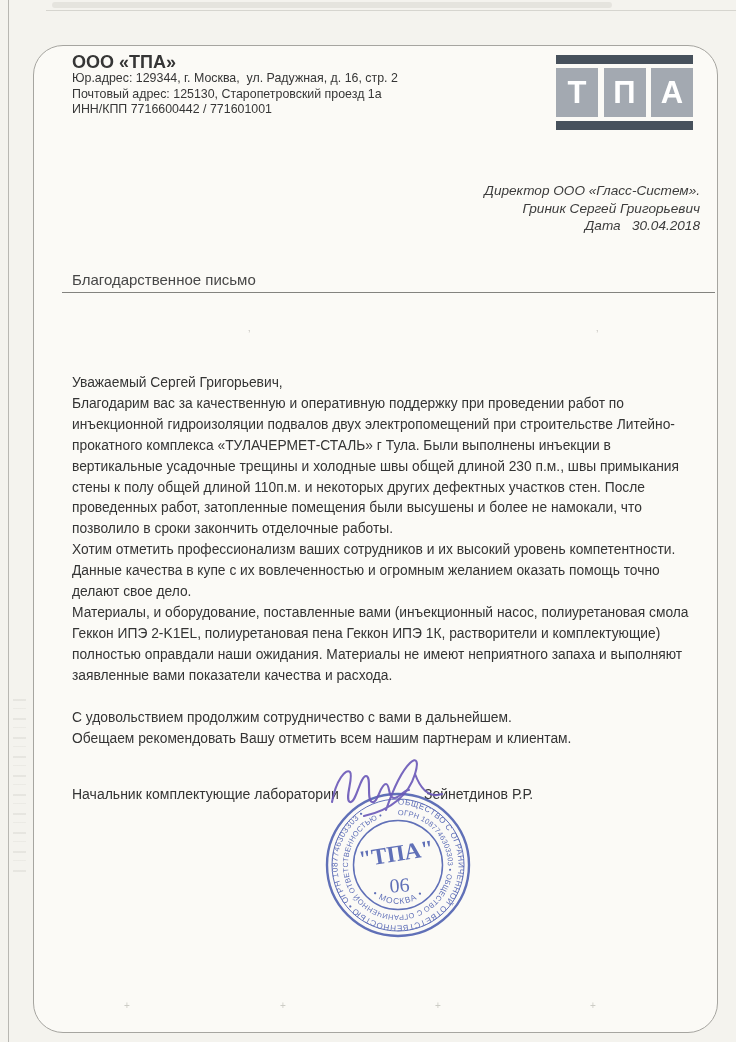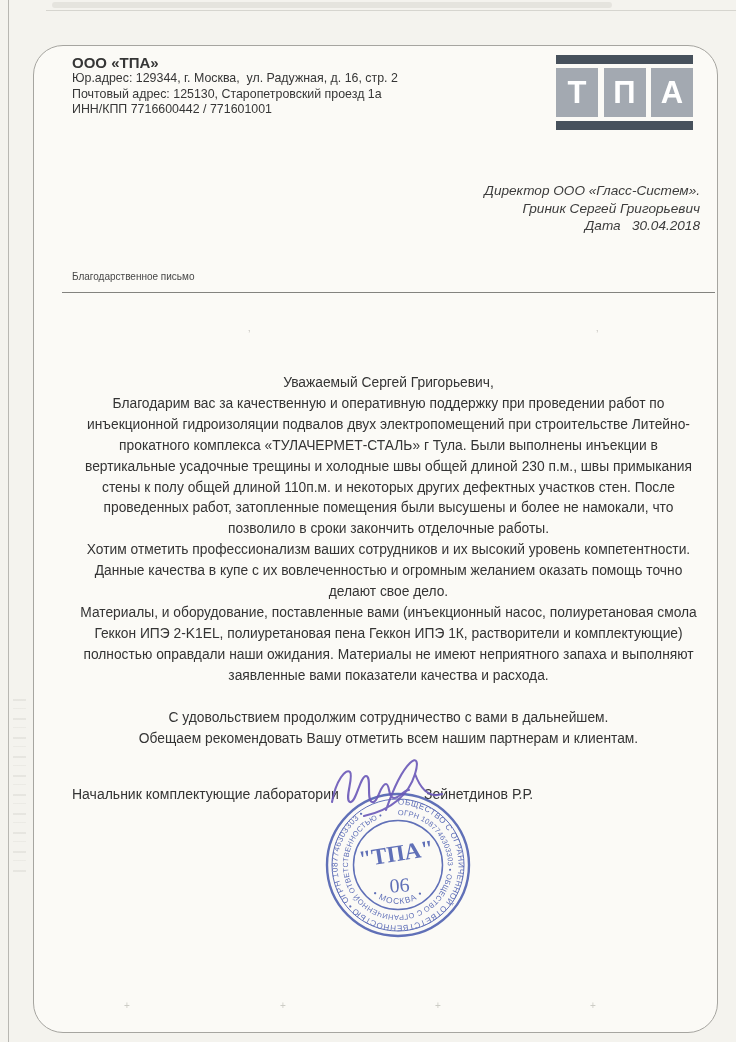--- a/index.html
+++ b/index.html
@@ -18,37 +18,37 @@
     background:#fbfaf6;border:1px solid #a6a5a0;border-radius:30px;
   }
   .smudge{
     position:absolute;left:13px;top:690px;width:13px;height:185px;opacity:.5;
     background:repeating-linear-gradient(180deg,transparent 0 9px,#d9d8d2 9px 11px,transparent 11px 18px,#e3e2dc 18px 19px);
   }
   .artifact{position:absolute;color:#c9c8c2;font-size:11px;}
   
   .hdr{position:absolute;left:72px;top:55px;width:470px;font-size:12.4px;line-height:15.8px;color:#363636;}
   .hdr-line{white-space:pre;}
-  .hdr-company{font-weight:bold;font-size:15px;}
+  .hdr-company{font-weight:bold;font-size:18px;}
   
   .logo{position:absolute;left:556px;top:55px;width:137px;}
   .logo-bar{height:9px;background:#47515c;}
   .logo-row{display:flex;justify-content:space-between;margin:4px 0;}
   .logo-sq{
     width:42px;height:49px;background:#a3a9b1;display:flex;align-items:center;justify-content:center;
     color:#ffffff;font-weight:bold;font-size:31px;line-height:1;
   }
   
   .recipient{position:absolute;right:36px;top:182px;text-align:right;font-style:italic;font-size:13.6px;line-height:17.6px;color:#3c3c3c;}
   .recipient div{white-space:pre;}
   
-  .title{position:absolute;left:72px;top:271px;font-size:10px;color:#474747;}
+  .title{position:absolute;left:72px;top:271px;font-size:15px;color:#474747;}
   .title-rule{position:absolute;left:62px;top:292px;width:653px;border-top:1.4px solid #83837f;}
   
-  .body{position:absolute;left:72px;top:373px;width:633px;font-size:13.8px;line-height:20.9px;color:#343434;text-align:center;}
+  .body{position:absolute;left:72px;top:373px;width:633px;font-size:13.8px;line-height:20.9px;color:#343434;}
   .body p{margin:0;}
   .gap-before{margin-top:21px !important;}
   
   .sig-row{position:absolute;left:0;top:786px;width:736px;font-size:14px;color:#343434;}
   .sig-role{position:absolute;left:72px;top:0;}
   .sig-name{position:absolute;left:424px;top:0;}
   
   .stamp{position:absolute;left:322px;top:789px;opacity:.84;}
   .scribble{position:absolute;left:326px;top:748px;opacity:.9;}
   .plus-marks span{position:absolute;font-size:10px;color:#ccccc5;}

